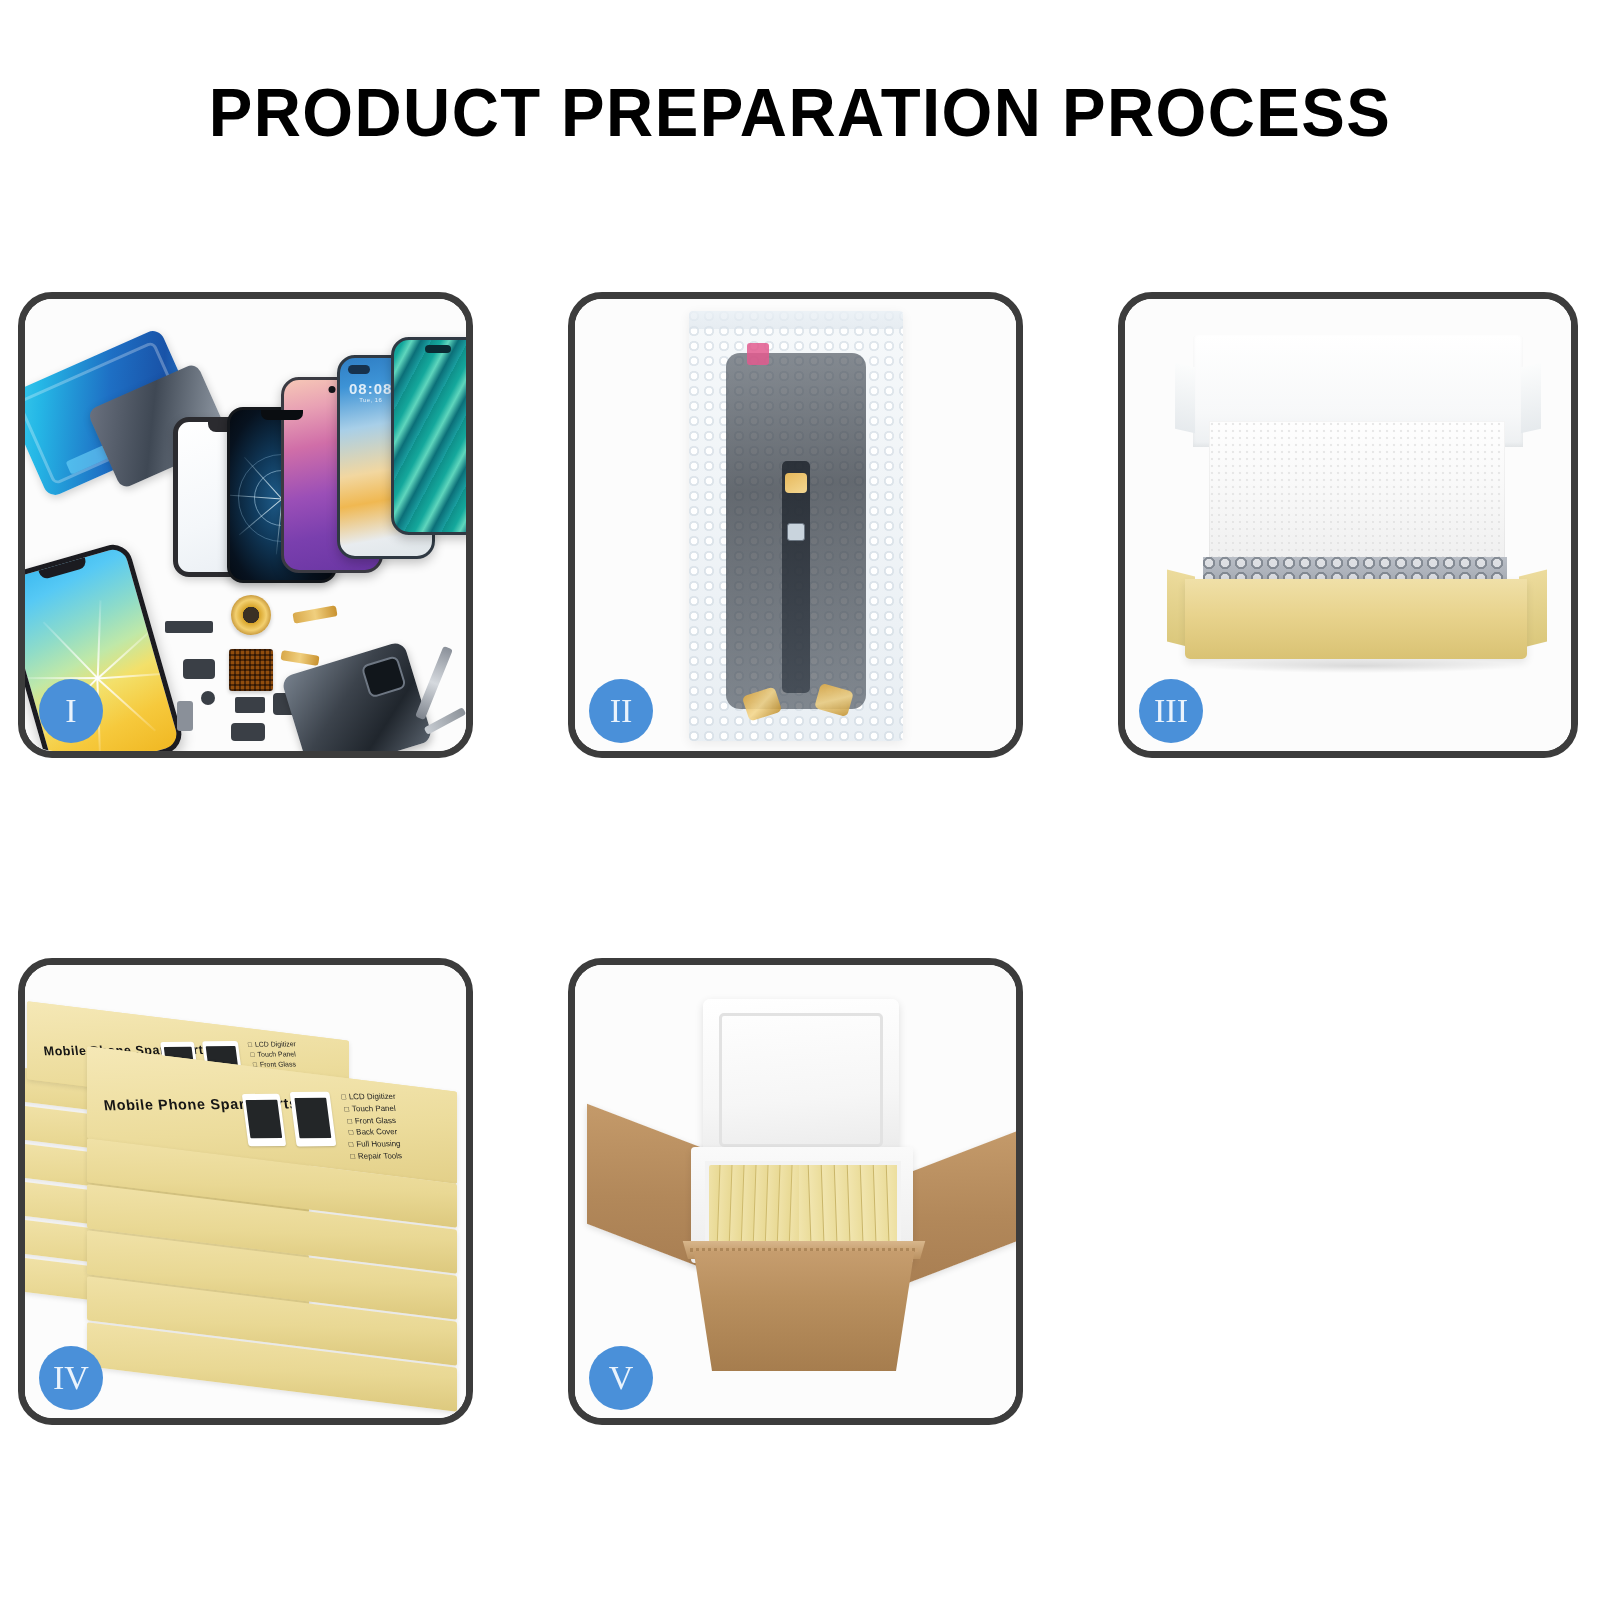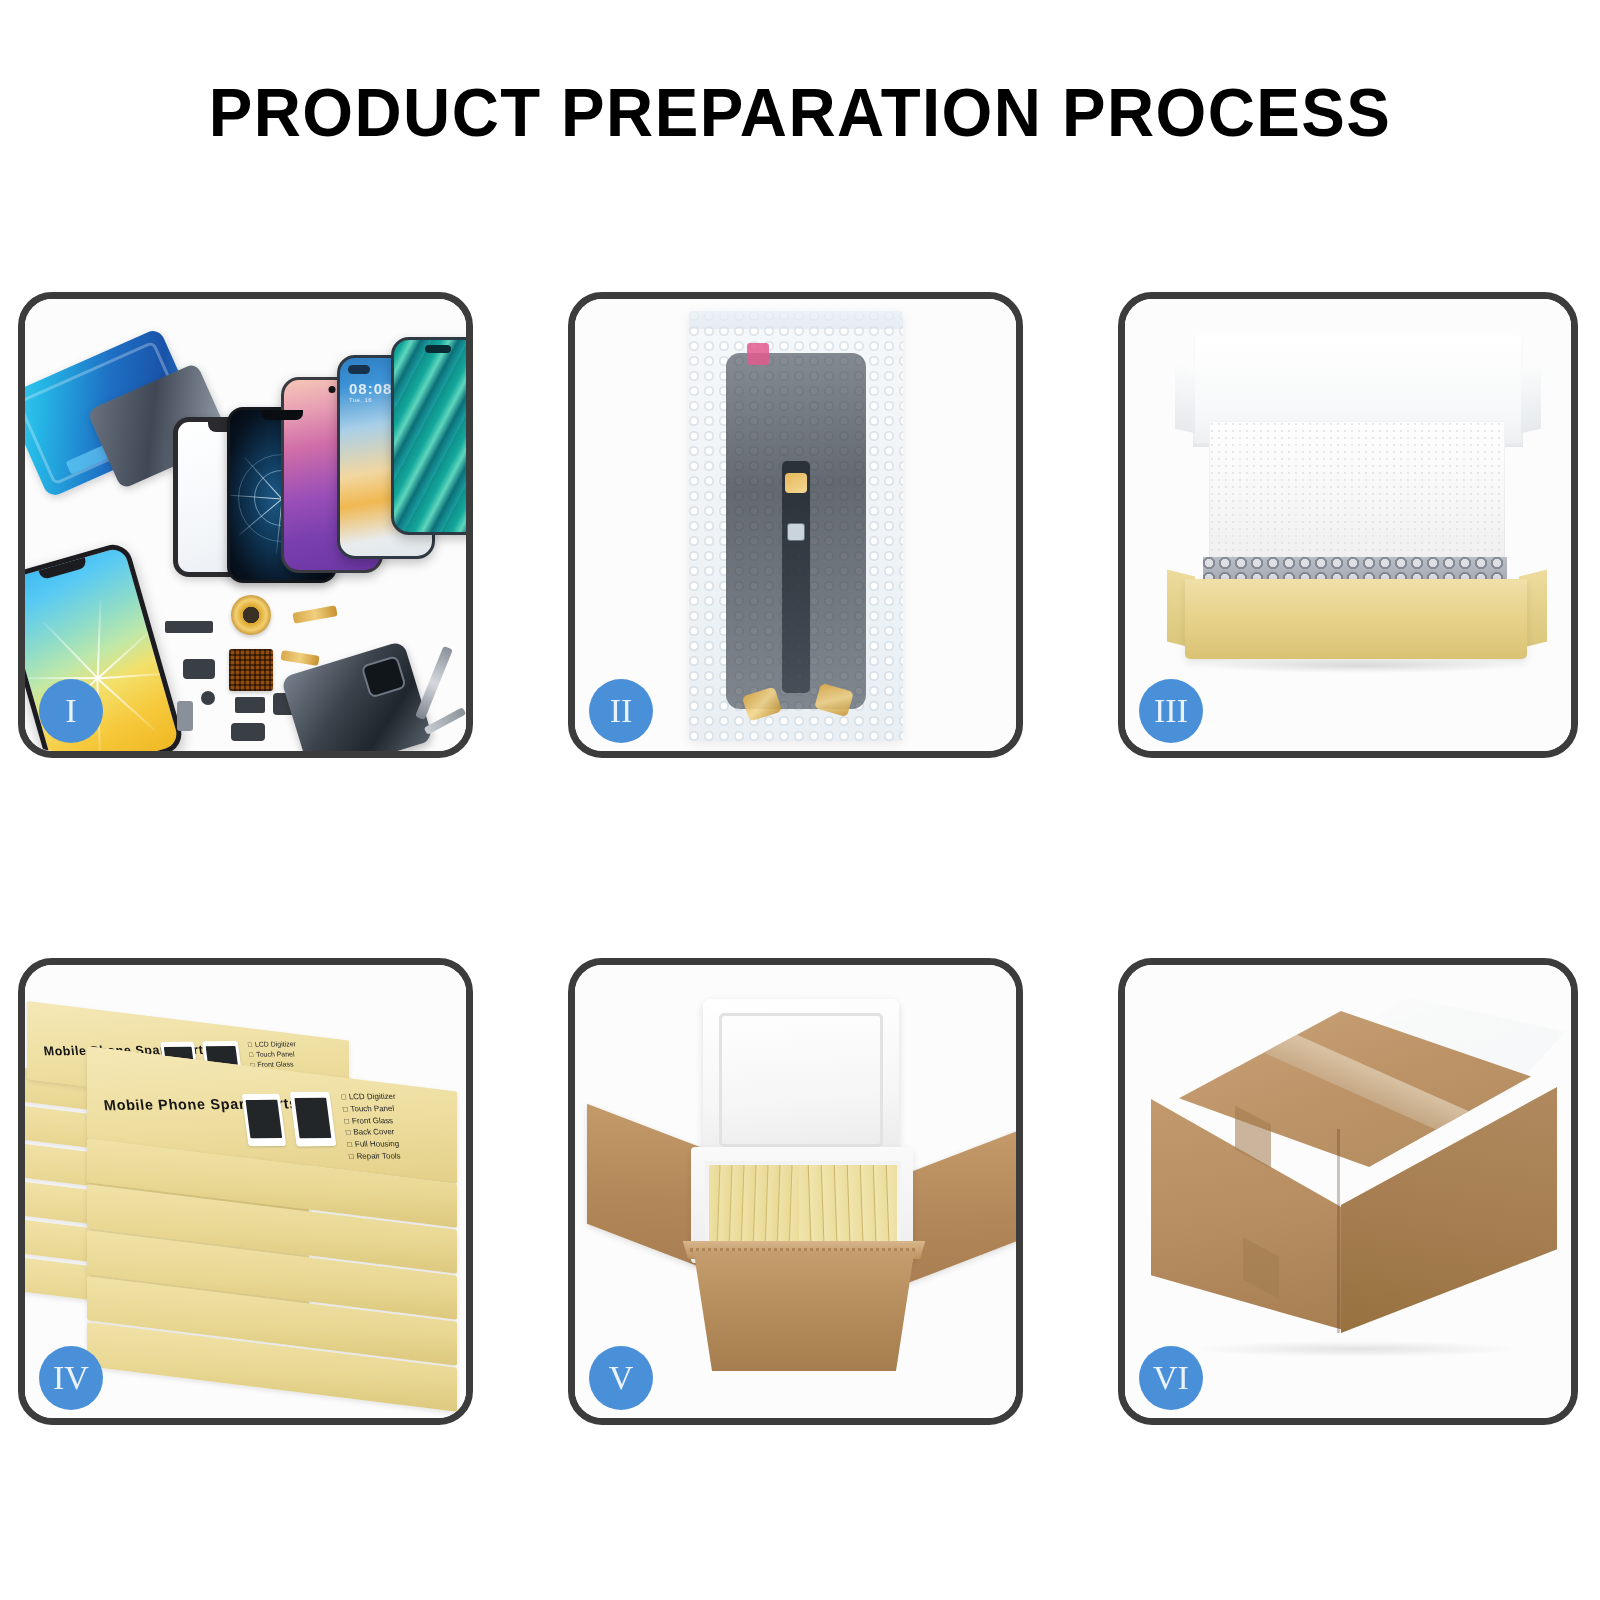--- a/index.html
+++ b/index.html
@@ -55,20 +55,21 @@
     border-radius: 34px;
     background: #ffffff;
     overflow: visible;
   }
   .panel-inner {
     position: absolute;
     inset: 0;
     border-radius: 28px;
     overflow: hidden;
     background: #fdfdfd;
+    text-align: center;
   }
 
   .p1 { left: 18px;   top: 0px;   width: 455px; height: 466px; }
   .p2 { left: 568px;  top: 0px;   width: 455px; height: 466px; }
   .p3 { left: 1118px; top: 0px;   width: 460px; height: 466px; }
   .p4 { left: 18px;   top: 666px; width: 455px; height: 467px; }
   .p5 { left: 568px;  top: 666px; width: 455px; height: 467px; }
   .p6 { left: 1118px; top: 666px; width: 460px; height: 467px; }
 
   
@@ -709,33 +710,14 @@
             <div class="gold-rows"></div>
           </div>
           <div class="ship-rim"></div>
           <div class="ship-body"></div>
         </div>
       </div>
     </div>
     <div class="badge">V</div>
   </div>
 
-  <div class="panel p6">
-    <div class="panel-inner">
-      <div class="scene">
-        <div class="carton">
-          <div class="carton-wrap"></div>
-          <div class="carton-top">
-            <div class="carton-tape-top"></div>
-          </div>
-          <div class="carton-left"></div>
-          <div class="carton-right"></div>
-          <div class="carton-seam"></div>
-          <div class="carton-tape-a"></div>
-          <div class="carton-tape-b"></div>
-          <div class="carton-shadow"></div>
-        </div>
-      </div>
-    </div>
-    <div class="badge">VI</div>
-  </div>
 
 </div>
 
 </body></html>

